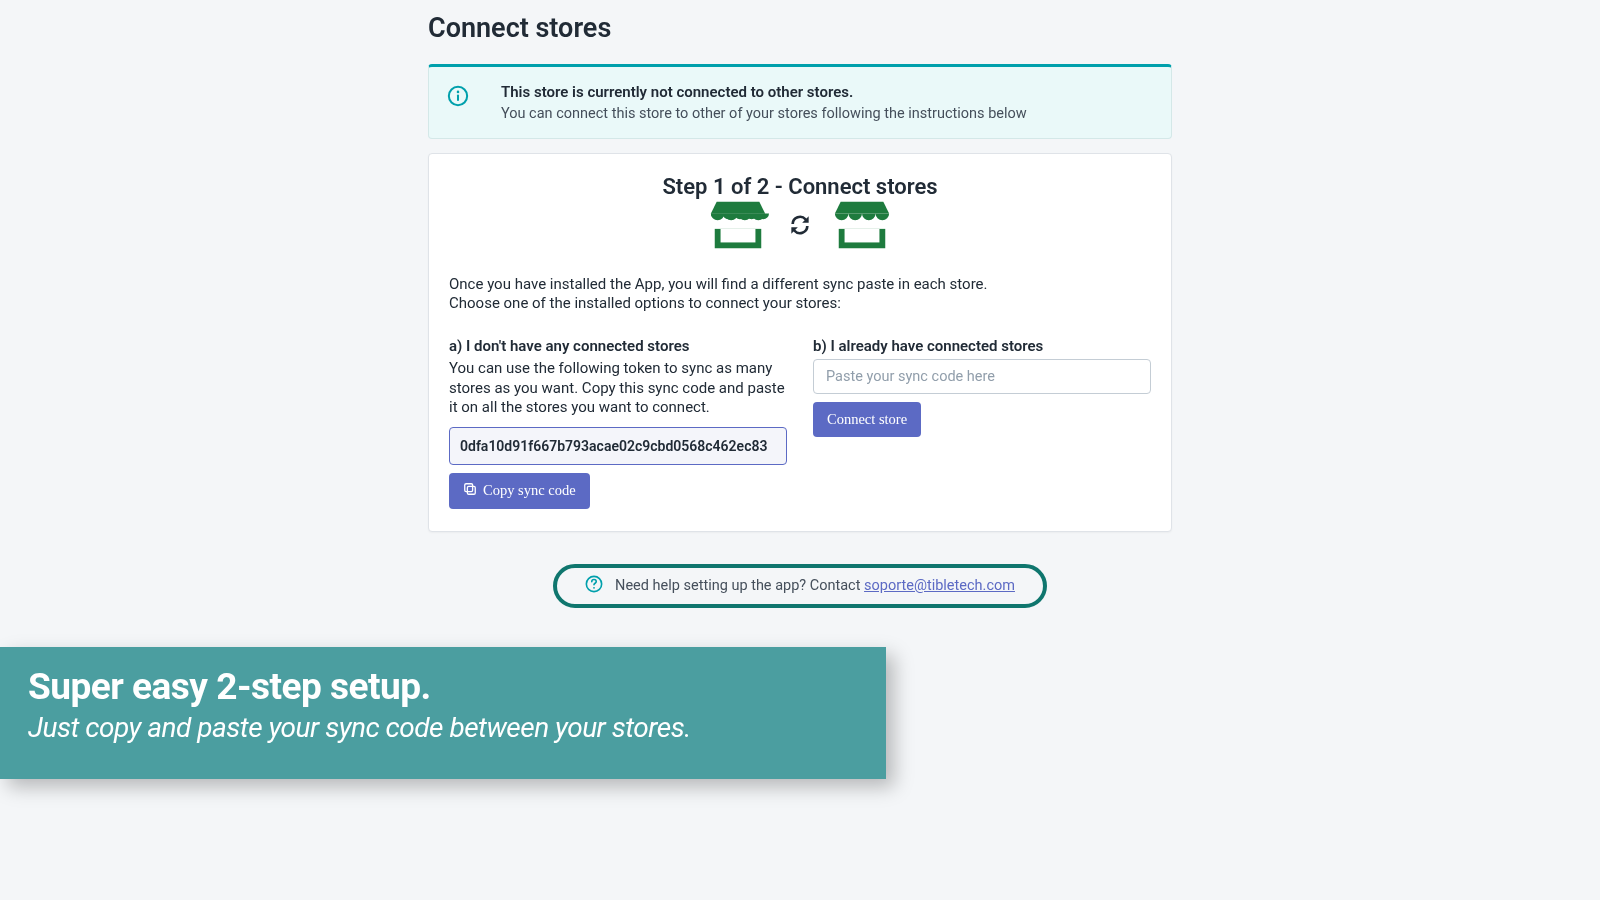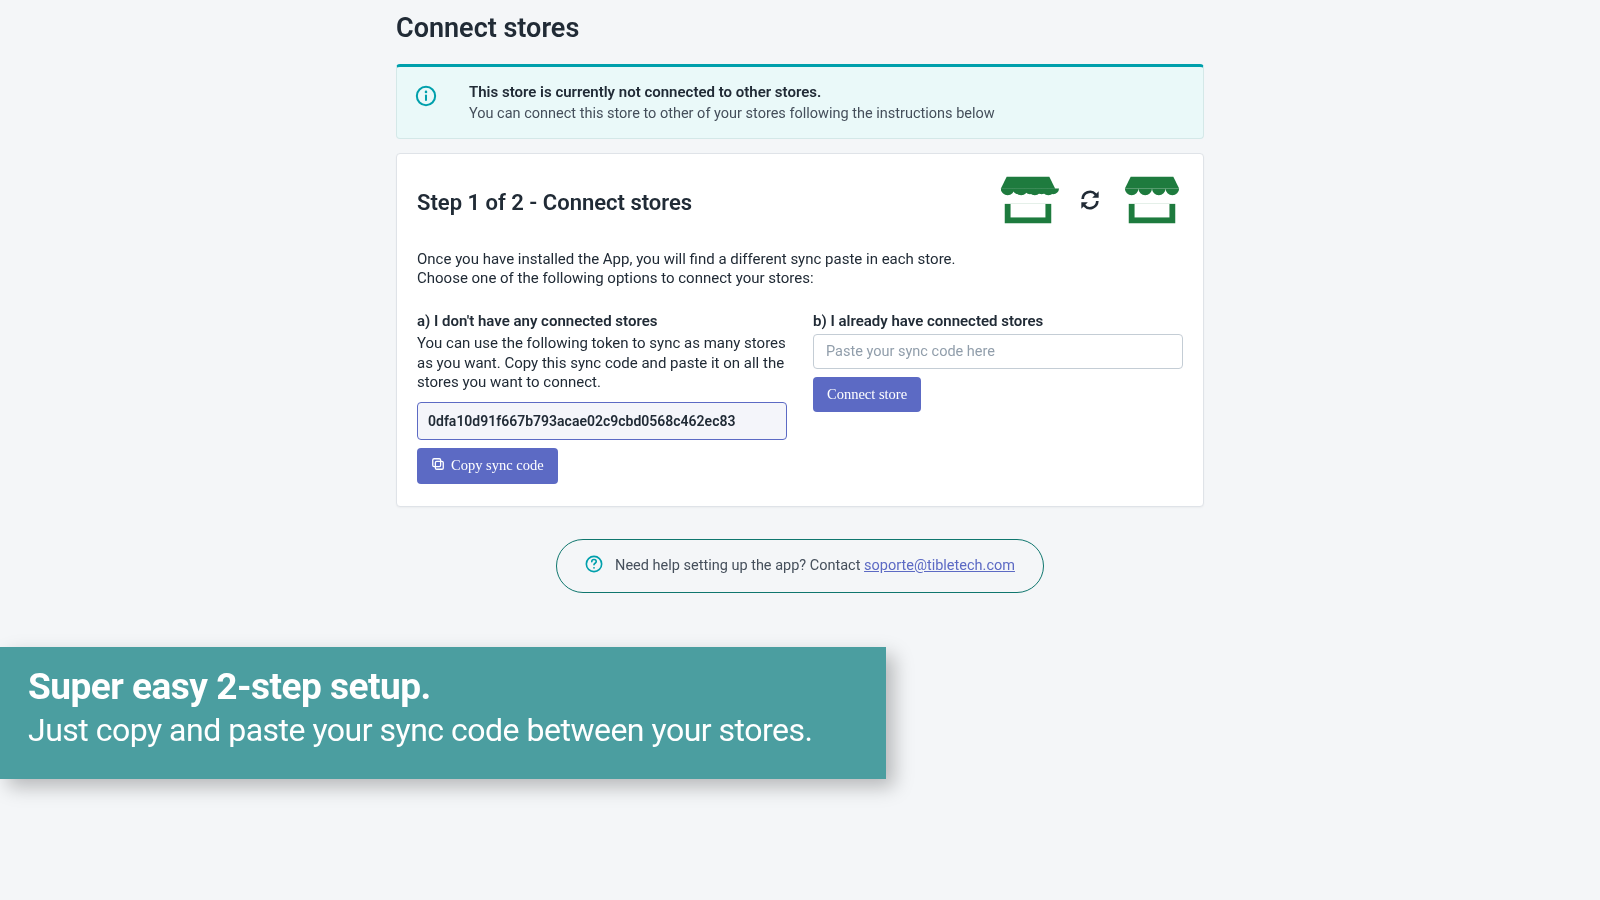--- a/index.html
+++ b/index.html
@@ -6,21 +6,21 @@
     body {
       font-family: -apple-system, BlinkMacSystemFont, "Segoe UI", Roboto, Helvetica, Arial, sans-serif;
       background: #f4f6f8;
       width: 1600px;
       height: 900px;
       overflow: hidden;
       position: relative;
       color: #212b36;
     }
     .container {
-      width: 808px;
+      width: 744px;
       margin: 0 auto;
       padding-top: 12px;
     }
     .page-title {
       font-size: 27px;
       font-weight: 600;
       margin-bottom: 20px;
       color: #212b36;
     }
     .alert-banner {
@@ -56,20 +56,21 @@
       border: 1px solid #dfe3e8;
       border-radius: 4px;
       padding: 20px 20px 22px 20px;
       box-shadow: 0 1px 2px rgba(0,0,0,0.04);
     }
     .card-header {
       display: flex;
       justify-content: space-between;
       align-items: center;
       margin-bottom: 20px;
+      flex-direction: column;
     }
     .card-header h2 {
       font-size: 22px;
       font-weight: 600;
       color: #212b36;
     }
     .store-sync-illustration {
       display: flex;
       align-items: center;
       gap: 18px;
@@ -131,23 +132,23 @@
       border-radius: 4px;
       padding: 8px 12px;
       font-size: 14.5px;
       font-family: inherit;
       margin-bottom: 8px;
     }
     .text-input::placeholder { color: #919eab; }
     .help-pill {
       margin: 32px auto 0 auto;
       width: fit-content;
-      border: 1px solid #0f766e;
+      border: 4px solid #0f766e;
       border-radius: 999px;
-      padding: 15px 28px;
+      padding: 7px 28px;
       display: flex;
       align-items: center;
       gap: 12px;
       background: #f4f6f8;
     }
     .help-pill .help-icon svg { width: 18px; height: 18px; }
     .help-text {
       font-size: 14.5px;
       color: #454f5b;
     }
@@ -166,24 +167,25 @@
       padding: 18px 28px 22px 28px;
       box-shadow: 8px 8px 18px rgba(0,0,0,0.25);
     }
     .promo-banner .line1 {
       font-size: 37px;
       font-weight: 700;
       line-height: 1.2;
       letter-spacing: -0.5px;
     }
     .promo-banner .line2 {
-      font-size: 32px;
+      font-size: 28px;
       font-weight: 400;
       line-height: 1.35;
       letter-spacing: -0.5px;
+      font-style: italic;
     }
   </style>
 </head>
 <body>
 
 <div class="container">
   <h1 class="page-title">Connect stores</h1>
 
   <div class="alert-banner">
     <div class="alert-icon">
@@ -224,21 +226,21 @@
             <path d="M4 14 a7 7 0 0 0 14 0 M18 14 a7 7 0 0 0 14 0 M32 14 a7 7 0 0 0 14 0 M46 14 a7 7 0 0 0 14 0" fill="#1e7b3e"></path>
             <rect x="8" y="30" width="48" height="20" fill="#1e7b3e"></rect>
             <rect x="14" y="30" width="36" height="14" fill="#fff"></rect>
           </svg>
         </span>
       </div>
     </div>
 
     <div class="step-intro">
       <div>Once you have installed the App, you will find a different sync paste in each store.</div>
-      <div>Choose one of the following options to connect your stores:</div>
+      <div>Choose one of the installed options to connect your stores:</div>
     </div>
 
     <div class="options-row">
       <div class="option-col">
         <div class="option-heading">a) I don't have any connected stores</div>
         <div class="option-text">You can use the following token to sync as many stores as you want. Copy this sync code and paste it on all the stores you want to connect.</div>
         <div class="sync-code-display">0dfa10d91f667b793acae02c9cbd0568c462ec83</div>
         <button class="btn">
           <span>
             <svg viewBox="0 0 16 16" fill="#fff">

